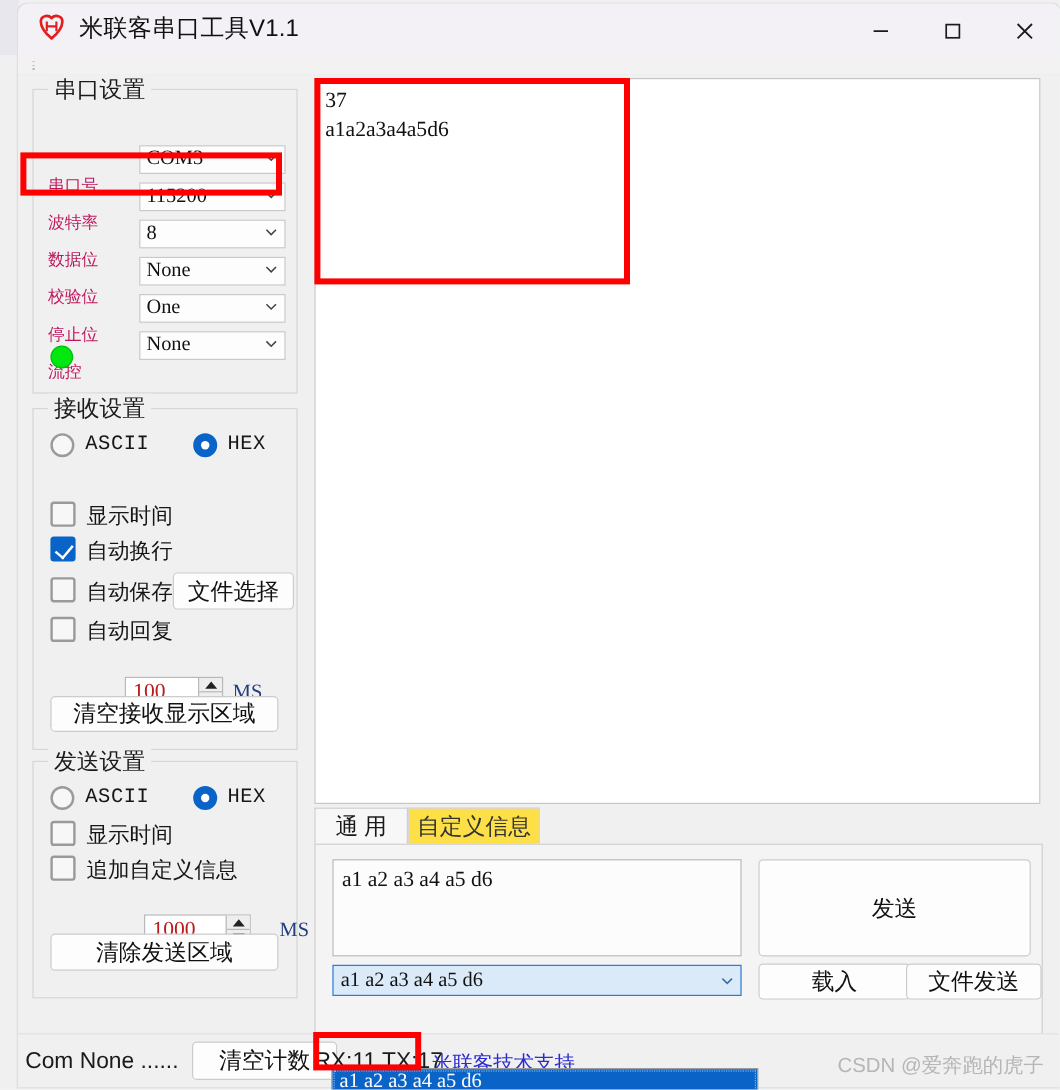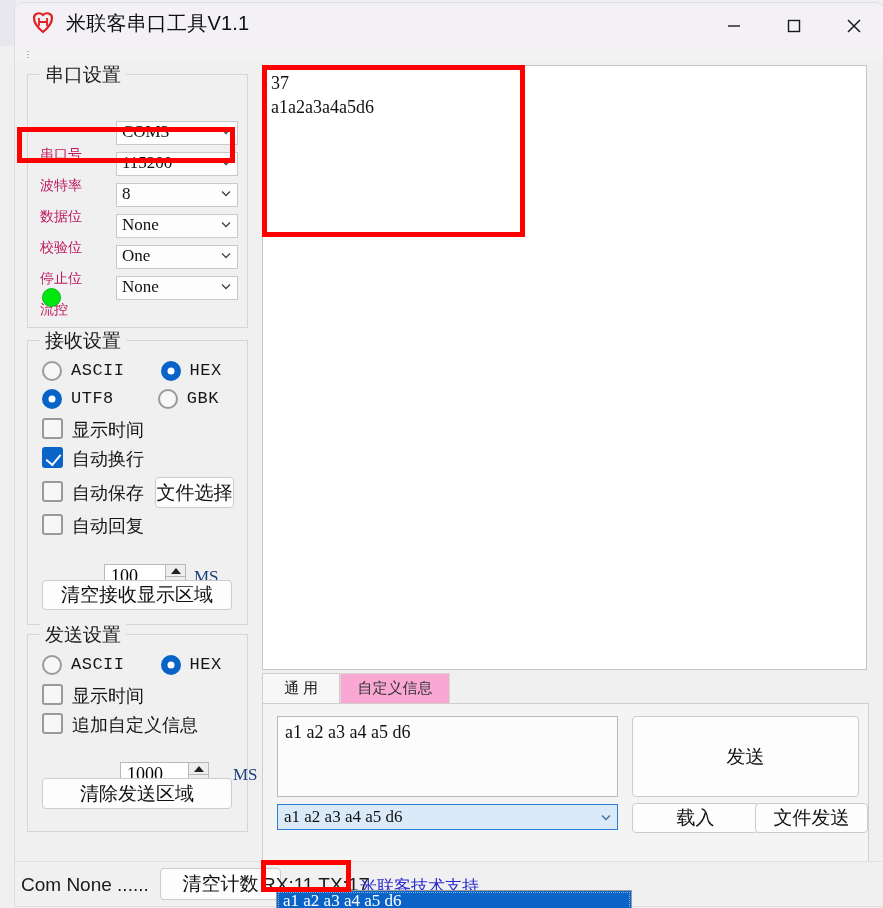--- a/index.html
+++ b/index.html
@@ -65,21 +65,21 @@
     background:#f7f7f7;flex:0 0 21px;position:relative;}
   .chk.on{border-color:#0a64c8;background:#0a64c8;}
   .chk.on::after{content:"";position:absolute;left:5px;top:2px;width:7px;height:12px;
     border-right:2px solid #fff;border-bottom:2px solid #fff;transform:rotate(40deg);}
   .opt{display:flex;align-items:flex-start;gap:9px;}
   .opt .otext{font-size:18px;color:#161616;white-space:nowrap;}
   .opt .otext.mono{font-family:"Liberation Mono","DejaVu Sans Mono",monospace;font-size:17px;letter-spacing:.5px;}
 
   
   .spin{display:flex;align-items:stretch;height:25px;border:1px solid #b8b8b8;background:#fff;box-sizing:border-box;}
-  .spin .sval{font-size:18px;color:#000000;padding:0 6px;display:flex;align-items:center;
+  .spin .sval{font-size:18px;color:#b91c1c;padding:0 6px;display:flex;align-items:center;
      font-family:"Liberation Serif","DejaVu Serif",serif;}
   .spin .sbtns{width:19px;border-left:1px solid #b8b8b8;display:flex;flex-direction:column;background:#eee;}
   .spin .sbtns div{flex:1;display:flex;align-items:center;justify-content:center;}
   .spin .sbtns div:first-child{border-bottom:1px solid #b8b8b8;}
   .tri-up{width:0;height:0;border-left:5px solid transparent;border-right:5px solid transparent;border-bottom:6px solid #222;}
   .tri-dn{width:0;height:0;border-left:5px solid transparent;border-right:5px solid transparent;border-top:6px solid #222;}
   .unit{font-size:17px;color:#1d3f7d;font-family:"Liberation Serif","DejaVu Serif",serif;margin-left:8px;}
 
   .led{width:17px;height:17px;border-radius:50%;background:#00e810;border:1px solid #00bb0c;}
 
@@ -87,23 +87,23 @@
   .recv{position:absolute;left:247px;top:3px;width:605px;height:605px;background:#fff;border:1px solid #c6c6c6;
     padding:6px 8px;box-sizing:border-box;overflow:hidden;
     font-family:"Liberation Serif","DejaVu Serif",serif;font-size:18px;color:#111;line-height:1.32;}
 
   
   .redbox{position:absolute;border:5px solid #ff0000;box-sizing:border-box;pointer-events:none;}
 
   
   .tabstrip{position:absolute;left:247px;top:611px;width:605px;height:31px;}
   .tab{position:absolute;top:0;height:31px;display:flex;align-items:center;justify-content:center;
-    font-size:15px;color:#303030;box-sizing:border-box;}
+    font-size:19px;color:#303030;box-sizing:border-box;}
   .tab.active{background:#f7f7f7;border:1px solid #cfcfcf;border-bottom-color:#f7f7f7;color:#181818;}
-  .tab.idle{background:#f9a8d4;border:1px solid #d6d6d6;color:#333;text-align:center;}
+  .tab.idle{background:#fde047;border:1px solid #d6d6d6;color:#333;text-align:center;}
   .tabpanel{position:absolute;left:247px;top:641px;width:605px;height:198px;background:#f4f4f4;border:1px solid #cfcfcf;}
 
   .sendbox{position:absolute;left:14px;top:12px;width:341px;height:81px;background:#fcfcfc;border:1px solid #b9b9b9;
     box-sizing:border-box;padding:5px 7px;font-family:"Liberation Serif","DejaVu Serif",serif;font-size:18px;color:#111;}
   .sendbtn{position:absolute;left:369px;top:12px;width:227px;height:81px;}
 
   .histcombo{position:absolute;left:14px;top:100px;width:341px;height:26px;background:#dbeaf8;
     border:1px solid #2b7cd3;box-sizing:border-box;display:flex;align-items:center;padding:0 2px 0 6px;}
   .histcombo .cval{font-size:17px;color:#111;flex:1;font-family:"Liberation Serif","DejaVu Serif",serif;}
 
@@ -255,47 +255,37 @@
         <span class="opt">
           <span class="radio"></span>
           <span class="otext mono">ASCII</span>
         </span>
         <span class="opt" style="margin-left:36px;">
           <span class="radio on"></span>
           <span class="otext mono">HEX</span>
         </span>
       </div>
 
-      <div class="row" style="left:14px;top:48px;">
-        <span class="opt">
-          <span class="radio on"></span>
-          <span class="otext mono">UTF8</span>
-        </span>
-        <span class="opt" style="margin-left:44px;">
-          <span class="radio"></span>
-          <span class="otext mono">GBK</span>
-        </span>
-      </div>
 
       <div class="row opt" style="left:14px;top:77px;">
         <span class="chk"></span>
         <span class="otext">显示时间</span>
       </div>
 
       <div class="row opt" style="left:14px;top:106px;">
         <span class="chk on"></span>
         <span class="otext">自动换行</span>
       </div>
 
       <div class="row" style="left:14px;top:136px;">
         <span class="opt">
           <span class="chk"></span>
           <span class="otext">自动保存</span>
         </span>
-        <span class="btn" style="width:79px;height:31px;margin-left:11px;">文件选择</span>
+        <span class="btn" style="width:101px;height:31px;margin-left:0;">文件选择</span>
       </div>
 
       <div class="row opt" style="left:14px;top:173px;">
         <span class="chk"></span>
         <span class="otext">自动回复</span>
       </div>
 
       <div class="row" style="left:14px;top:204px;">
         <span class="lbl" style="width:62px;">延迟</span>
         <span class="spin">
@@ -388,19 +378,20 @@
     <div class="droplist">
       <div class="dlitem sel">a1 a2 a3 a4 a5 d6</div>
 
     </div>
 
     <div class="status">
       <span class="st-text">Com None ......</span>
       <span class="btn st-btn">清空计数</span>
       <span class="st-rx">RX:11  TX:17</span>
       <span class="st-link">米联客技术支持</span>
+      <span class="watermark">CSDN @爱奔跑的虎子</span>
     </div>
 
     <div class="redbox" style="left:2px;top:65px;width:218px;height:36px;"></div>
 
     <div class="redbox" style="left:246px;top:798px;width:90px;height:32px;z-index:60;"></div>
   </div>
 </div>
 
 </body></html>

